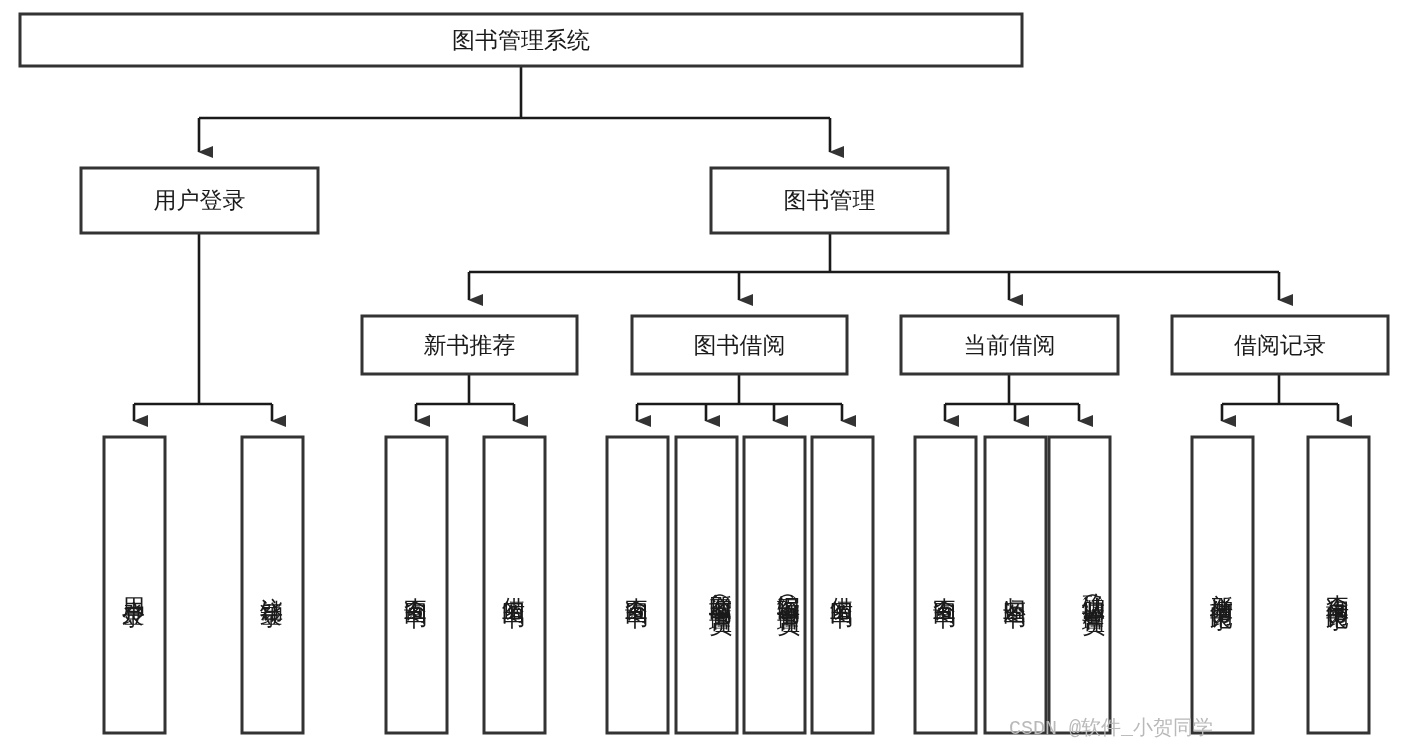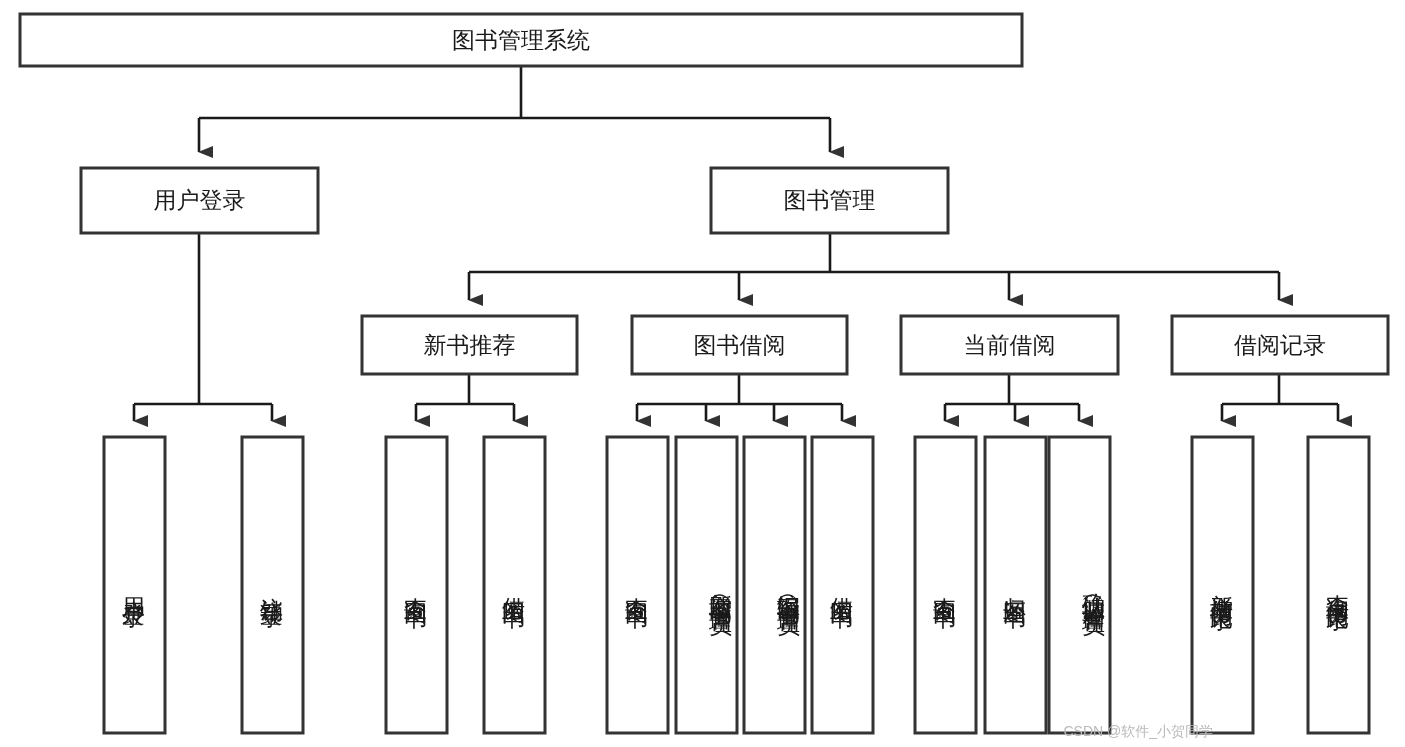--- a/index.html
+++ b/index.html
@@ -23,22 +23,22 @@
     text-orientation:upright;
     font-family:"DejaVu Sans","Liberation Sans",sans-serif;
     font-size:23px;color:#1a1a1a;
     letter-spacing:3px;
     display:flex;align-items:center;justify-content:center;
     white-space:nowrap;
     pointer-events:none;
   }
   .watermark{
     position:absolute;right:8px;bottom:6px;
-    font-size:14px;color:#b9b9b9;
-    font-family:Liberation Sans, sans-serif;
+    font-size:20px;color:#b9b9b9;
+    font-family:Liberation Mono, monospace;
     white-space:nowrap;
   }
 </style>
 </head>
 <body>
 
 <div id="diagram-root">
 
   <svg class="diagram" viewBox="0 0 1405 747">
     <defs>

